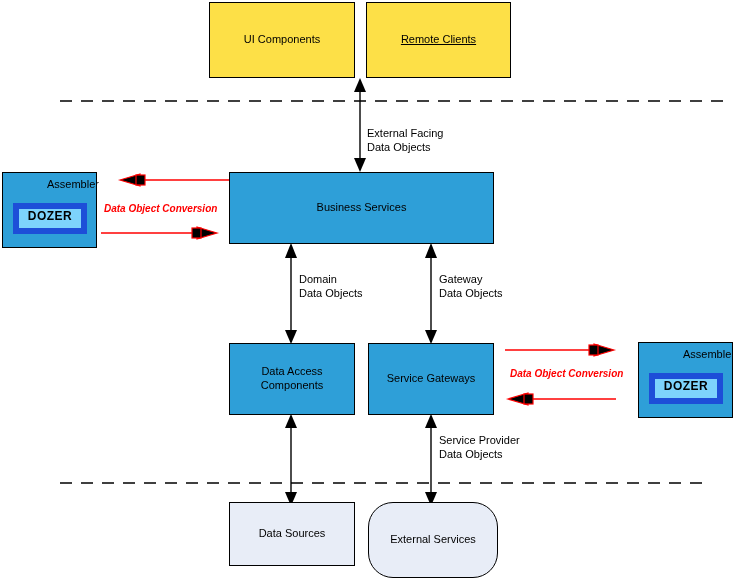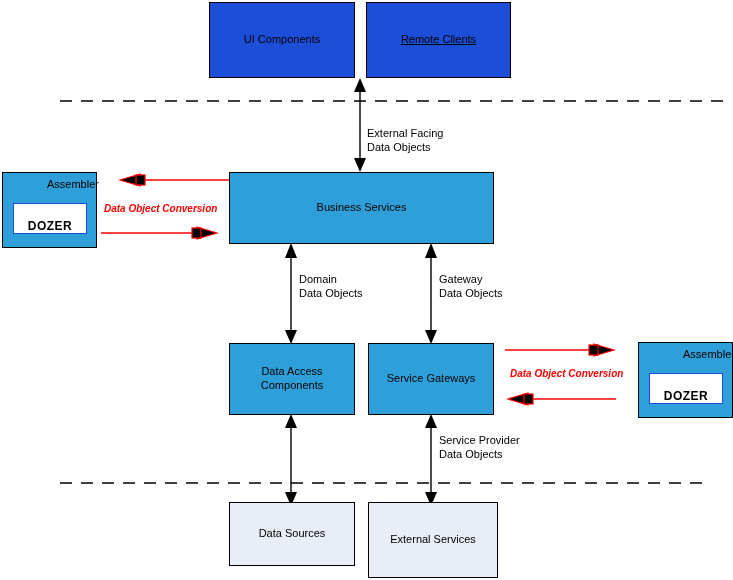--- a/index.html
+++ b/index.html
@@ -24,21 +24,21 @@
     border: 1px solid #000000;
     display: flex;
     align-items: center;
     justify-content: center;
     text-align: center;
     font-size: 11px;
     color: #000000;
     line-height: 1.25;
   }
   .box-yellow {
-    background: #1d4ed8;
+    background: #fde047;
   }
   .box-blue {
     background: #2e9fd8;
   }
   .box-pale {
     background: #e8edf7;
   }
   .assembler {
     position: absolute;
     box-sizing: border-box;
@@ -51,24 +51,24 @@
     left: 0;
     right: 0;
     text-align: center;
     font-size: 11px;
     color: #000000;
     padding-left: 44px;
   }
   .dozer {
     position: absolute;
     box-sizing: border-box;
-    border: 1px solid #1d4ed8;
-    background: #ffffff;
+    border: 6px solid #1d4ed8;
+    background: #7dd3fc;
     display: flex;
-    align-items: flex-end;
+    align-items: flex-start;
     justify-content: center;
     font-size: 12px;
     font-weight: bold;
     color: #000000;
     letter-spacing: 0.5px;
   }
   .flow-label {
     position: absolute;
     font-size: 11px;
     color: #000000;
@@ -187,21 +187,21 @@
   </div>
 
   <div class="box box-blue" style="left:368px; top:343px; width:126px; height:72px;align-items:center;">
     <span>Service Gateways</span>
   </div>
 
   <div class="box box-pale" style="left:229px; top:502px; width:126px; height:64px;">
     <span>Data Sources</span>
   </div>
 
-  <div class="box box-pale" style="left:368px; top:502px; width:130px; height:76px;">
+  <div class="box box-pale" style="left:368px; top:502px; width:130px; height:76px;border-radius:25px;">
     <span>External Services</span>
   </div>
 
   <div class="assembler" style="left:2px; top:172px; width:95px; height:76px;">
     <div class="assembler-title">Assembler</div>
     <div class="dozer" style="left:10px; top:30px; width:74px; height:31px;">
       <span>DOZER</span>
     </div>
   </div>
 

